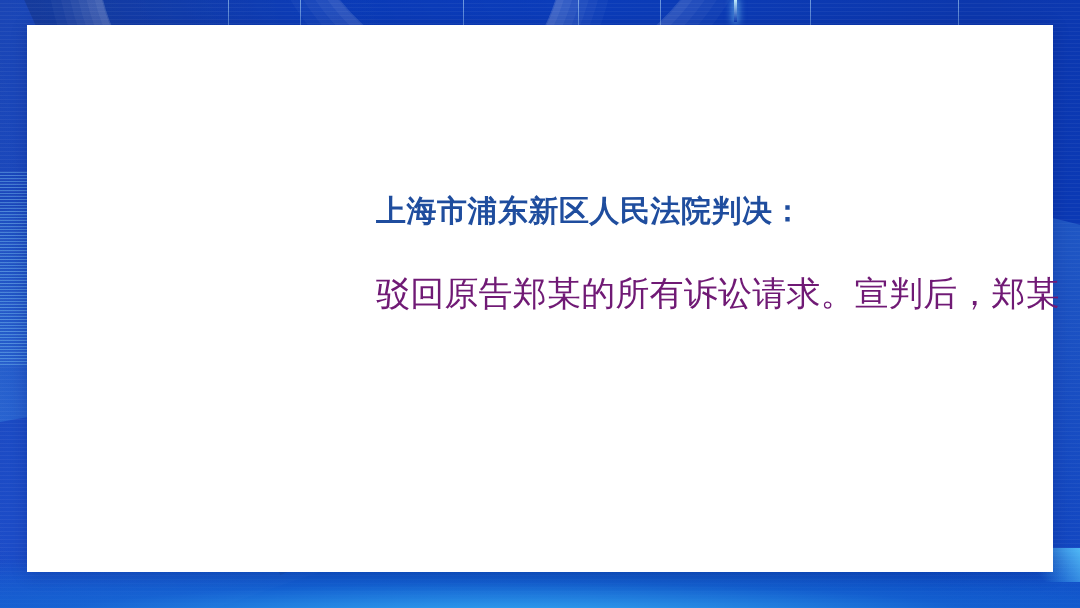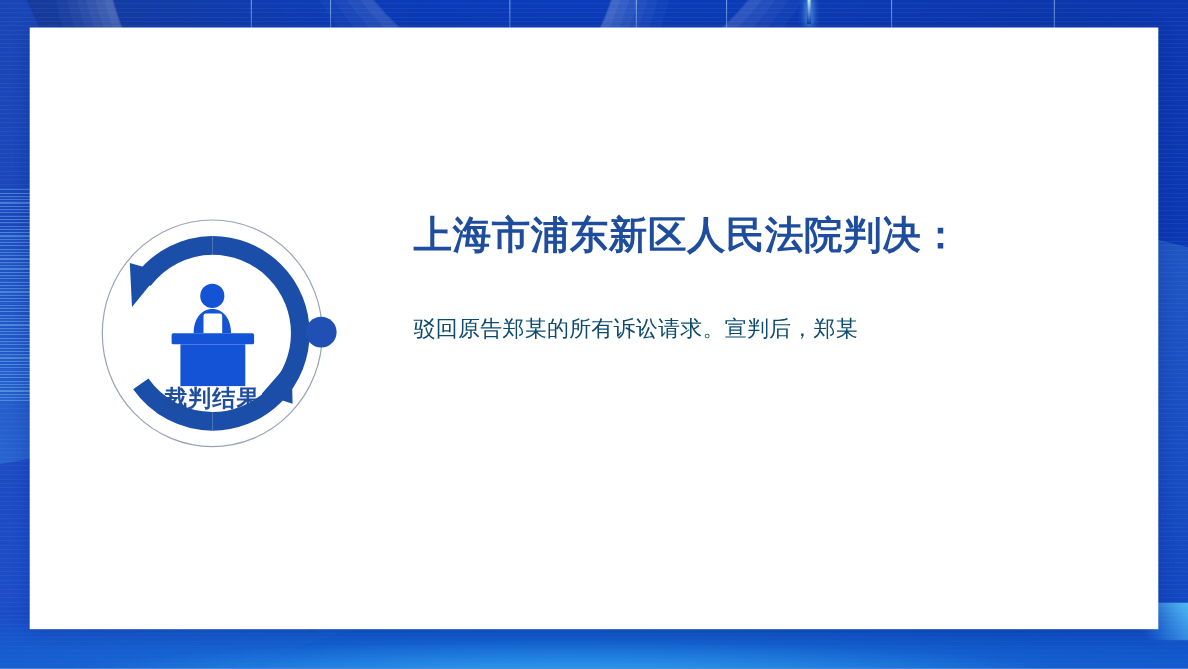--- a/index.html
+++ b/index.html
@@ -128,31 +128,31 @@
   #badge svg { display:block; width:100%; height:100%; }
 
   
   #textblock {
     position:absolute;
     left:349px; top:168px; right:46px;
   }
 
   #heading {
     color:#1f4d9e;
-    font-size:35px;
+    font-size:30px;
     font-weight:bold;
     letter-spacing:.5px;
     line-height:1.2;
     white-space:nowrap;
   }
 
   #bodytext {
     margin-top:38px;
-    color:#0c4a6e;
-    font-size:20px;
+    color:#701a75;
+    font-size:34px;
     line-height:53px;
     letter-spacing:.2px;
   }
   #bodytext .ln { display:block; white-space:nowrap; }
 </style>
 </head>
 <body>
 
 <div id="slide">
 
@@ -171,53 +171,20 @@
   <div class="bg-layer vline" style="left:660px"></div>
   <div class="bg-layer vline" style="left:810px"></div>
   <div class="bg-layer vline" style="left:958px"></div>
   <div class="bg-layer spark"></div>
   <div class="bg-layer bottom-glow"></div>
   <div class="bg-layer corner-cyan"></div>
 
   <div id="card">
     <div id="content">
 
-      <div id="badge">
-        <svg viewBox="0 0 236 212" xmlns="http://www.w3.org/2000/svg">
-
-          <ellipse cx="105" cy="106" rx="100" ry="103" fill="none" stroke="#9aa3b4" stroke-width="1.1"></ellipse>
-
-          <g>
-            <path d="M 105 26
-                     A 80 80 0 0 1 105 186" fill="none" stroke="#1b4ea8" stroke-width="17" stroke-linecap="butt"></path>
-            <path d="M 105 186
-                     A 80 80 0 0 1 40 152" fill="none" stroke="#1b4ea8" stroke-width="17" stroke-linecap="butt"></path>
-            <path d="M 105 26
-                     A 80 80 0 0 0 42 58" fill="none" stroke="#1b4ea8" stroke-width="17" stroke-linecap="butt"></path>
-
-            <polygon points="30,42 58,50 32,82" fill="#1b4ea8"></polygon>
-
-            <polygon points="178,170 150,161 177,130" fill="#1b4ea8"></polygon>
-          </g>
-
-          <g fill="#1453d6">
-            <circle cx="105" cy="72" r="11"></circle>
-            <path d="M 88 106
-                     c 0 -13 7 -22 17 -22
-                     c 10 0 17 9 17 22 z"></path>
-            <rect x="97" y="88" width="17" height="20" rx="2" fill="#ffffff"></rect>
-            <rect x="68" y="106" width="75" height="10" rx="1.5"></rect>
-            <rect x="76" y="116" width="59" height="38"></rect>
-          </g>
-
-          <text x="105" y="172" text-anchor="middle" font-family="Liberation Sans, DejaVu Sans, sans-serif" font-size="21" font-weight="bold" fill="#1f4d9e" letter-spacing="1">裁判结果</text>
-
-          <circle cx="204" cy="105" r="14" fill="#2150b5"></circle>
-        </svg>
-      </div>
 
       <div id="textblock">
         <div id="heading">上海市浦东新区人民法院判决：</div>
         <div id="bodytext">
           <span class="ln">驳回原告郑某的所有诉讼请求。宣判后，郑某</span>
         </div>
       </div>
 
     </div>
   </div>

